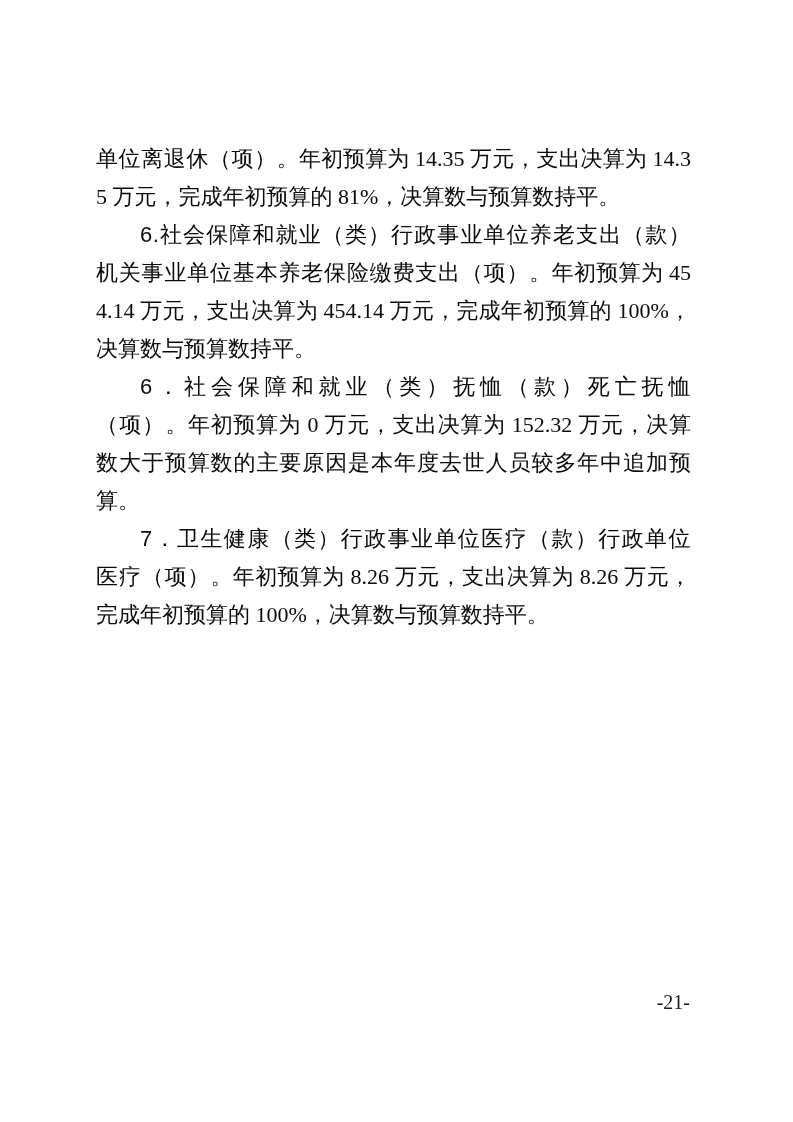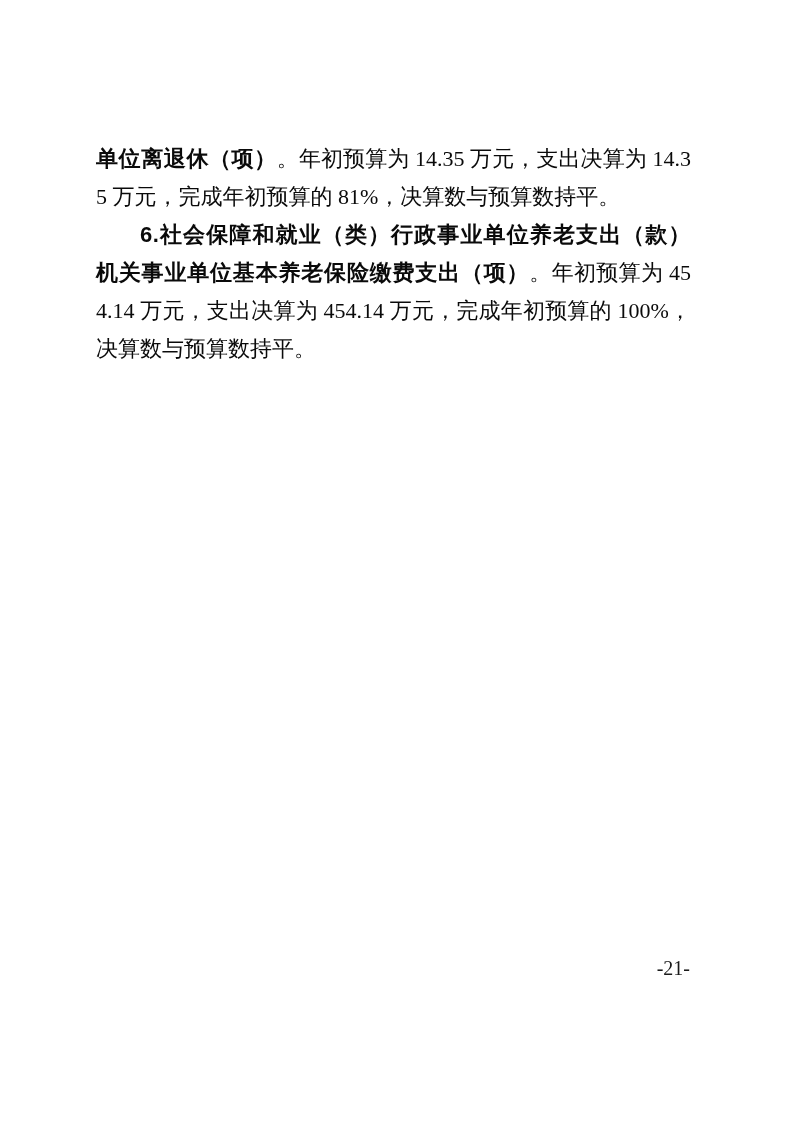--- a/index.html
+++ b/index.html
@@ -27,49 +27,51 @@
     font-size: 22px;
     line-height: 38px;
     text-align: justify;
     word-break: break-all;
     color: #0a0a0a;
   }
   .para.indent {
     text-indent: 44px;
   }
   .para .lead {
-    font-weight: 700;
+    font-weight: 400;
     font-family: "Liberation Sans", "DejaVu Sans", sans-serif;
     letter-spacing: 0.5px;
     margin-top: 15px;
   }
   .para .body-text {
     font-weight: 400;
   }
   .page-number {
     position: absolute;
-    top: 954px;
+    top: 988px;
     right: 103px;
     font-size: 20px;
     line-height: 28px;
     color: #1a1a1a;
     font-family: "Liberation Serif", "DejaVu Serif", serif;
   }
 </style>
 </head>
 <body>
 
 <div class="page">
   <div class="content">
 
     <p class="para"><span class="lead">单位离退休（项）</span><span class="body-text">。年初预算为 14.35 万元，支出决算为 14.35 万元，完成年初预算的 81%，决算数与预算数持平。</span></p>
 
     <p class="para indent"><span class="lead">6.社会保障和就业（类）行政事业单位养老支出（款）机关事业单位基本养老保险缴费支出（项）</span><span class="body-text">。年初预算为 454.14 万元，支出决算为 454.14 万元，完成年初预算的 100%，决算数与预算数持平。</span></p>
 
 
 
+    <p class="para indent"><span class="lead">6．社会保障和就业（类）抚恤（款）死亡抚恤（项）</span><span class="body-text">。年初预算为 0 万元，支出决算为 152.32 万元，决算数大于预算数的主要原因是本年度去世人员较多年中追加预算。</span></p>
 
+    <p class="para indent"><span class="lead">7．卫生健康（类）行政事业单位医疗（款）行政单位医疗（项）</span><span class="body-text">。年初预算为 8.26 万元，支出决算为 8.26 万元，完成年初预算的 100%，决算数与预算数持平。</span></p>
 
 
   </div>
 
   <div class="page-number">-21-</div>
 </div>
 
 </body></html>

